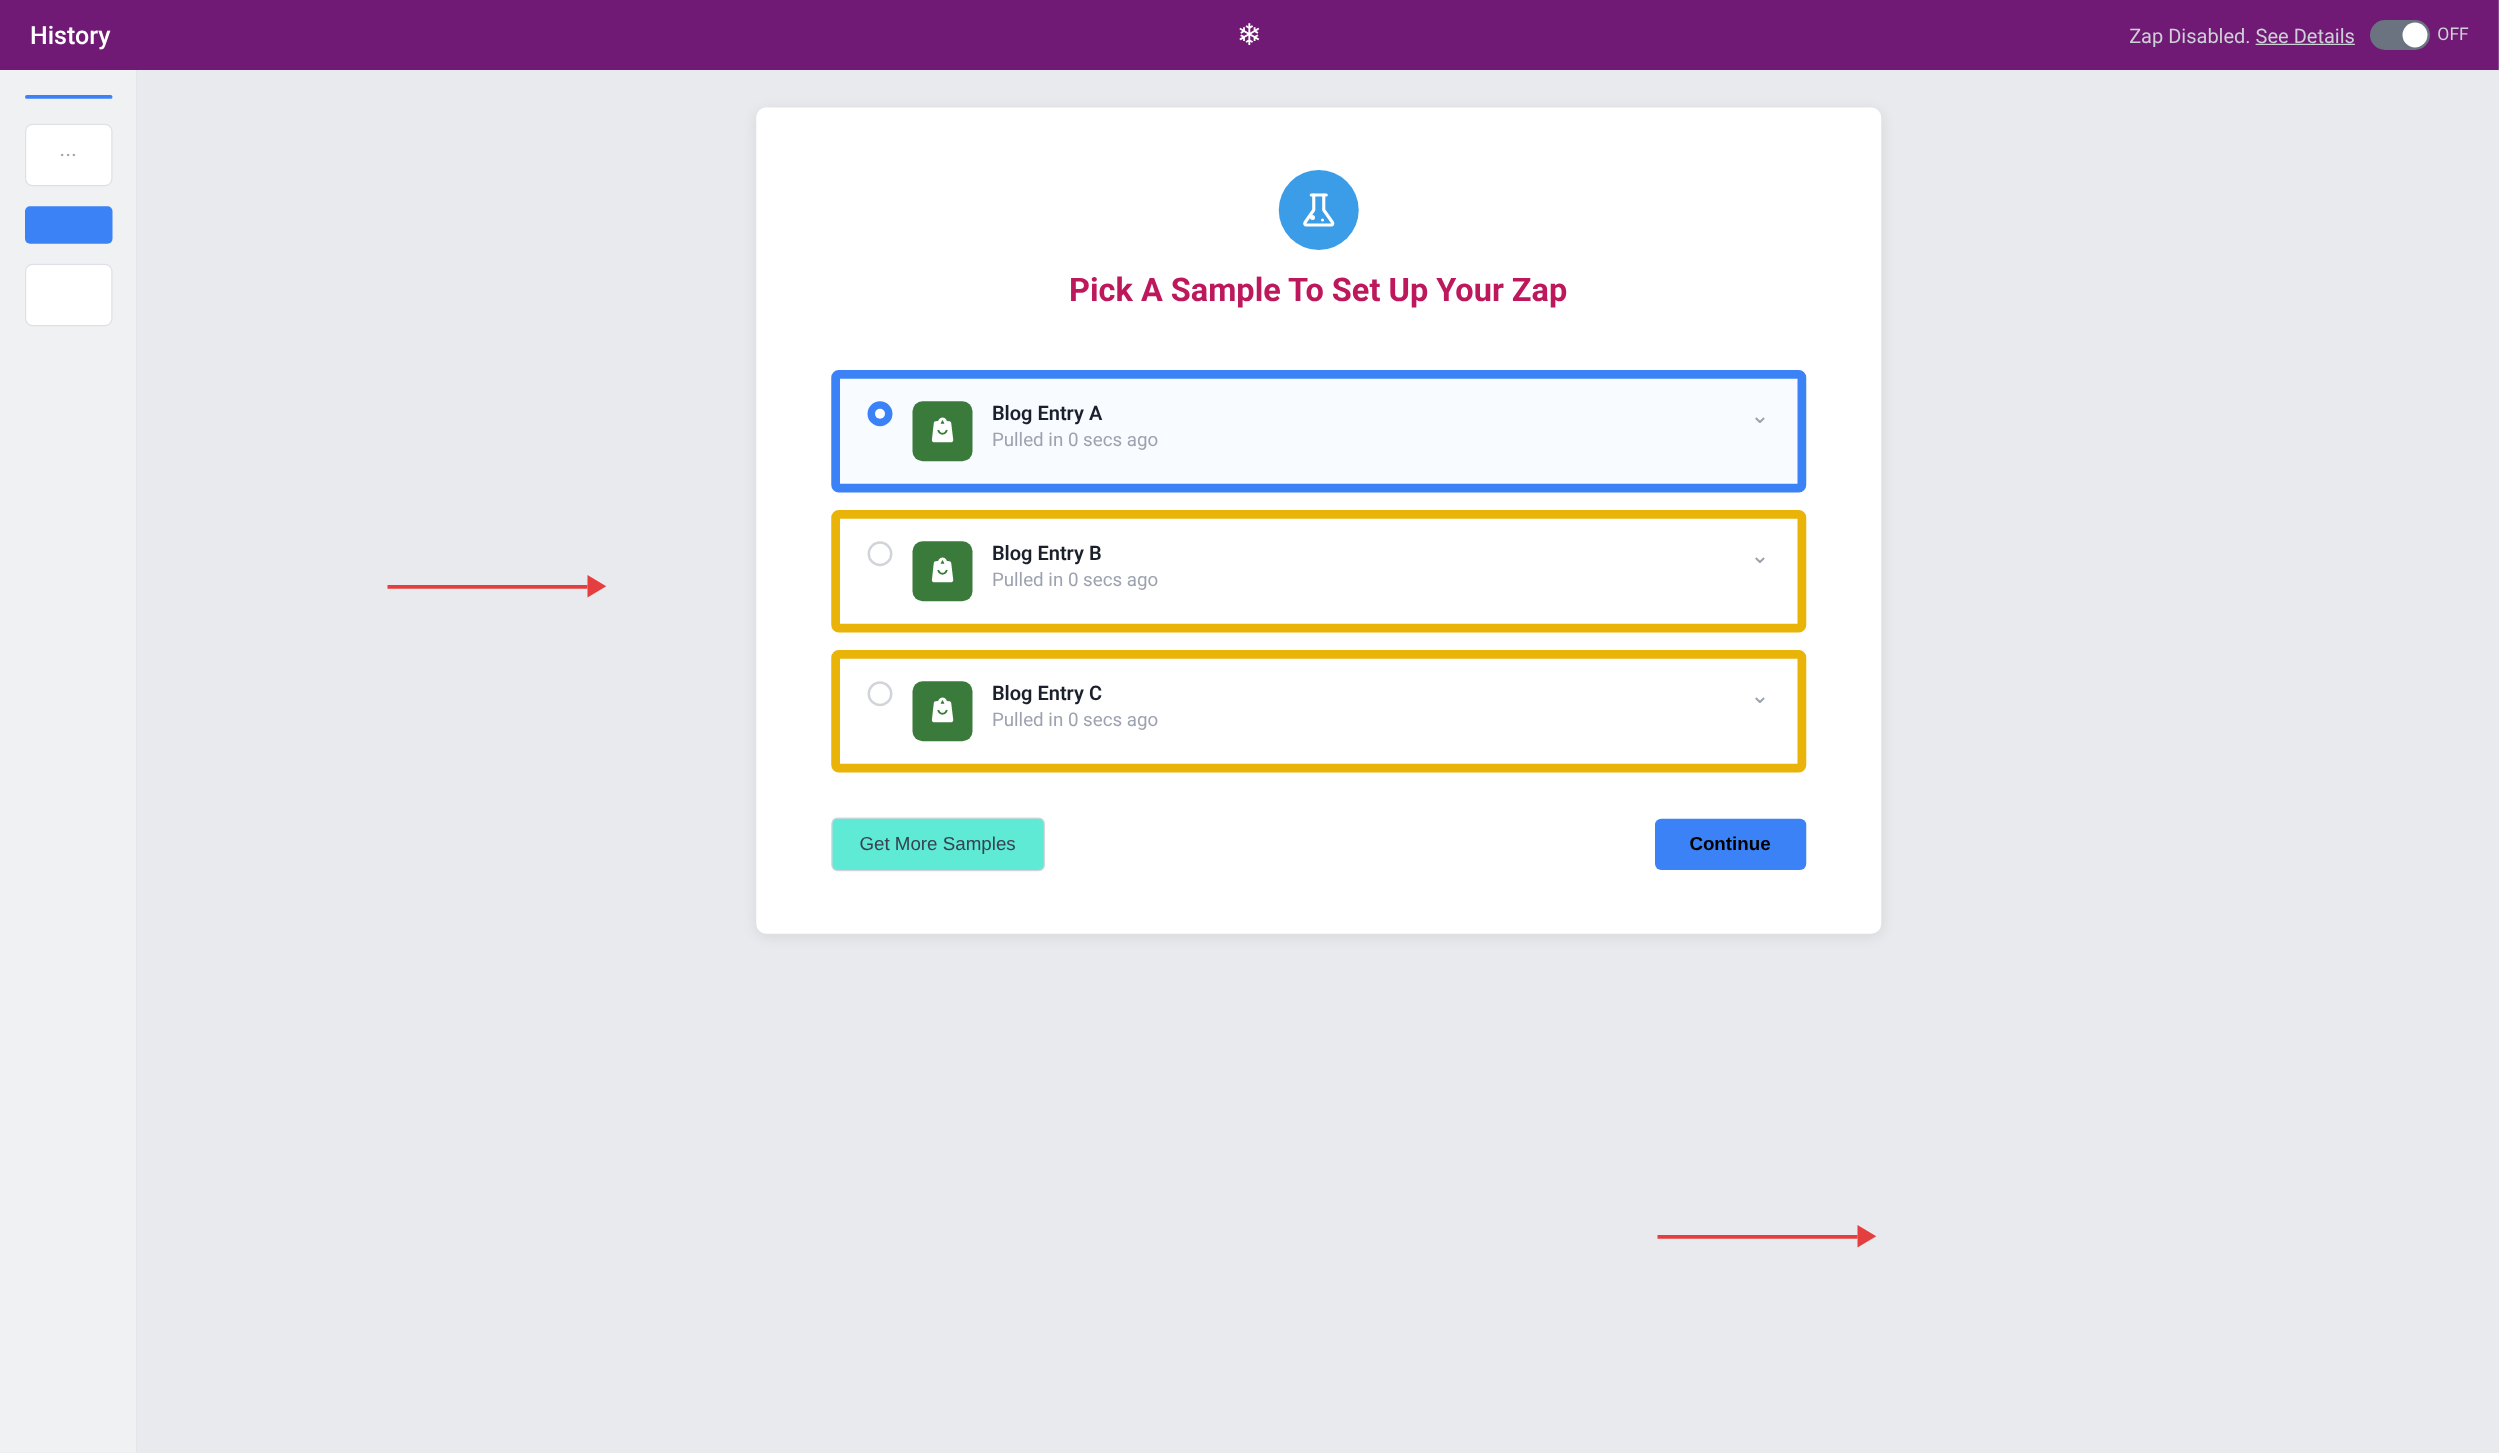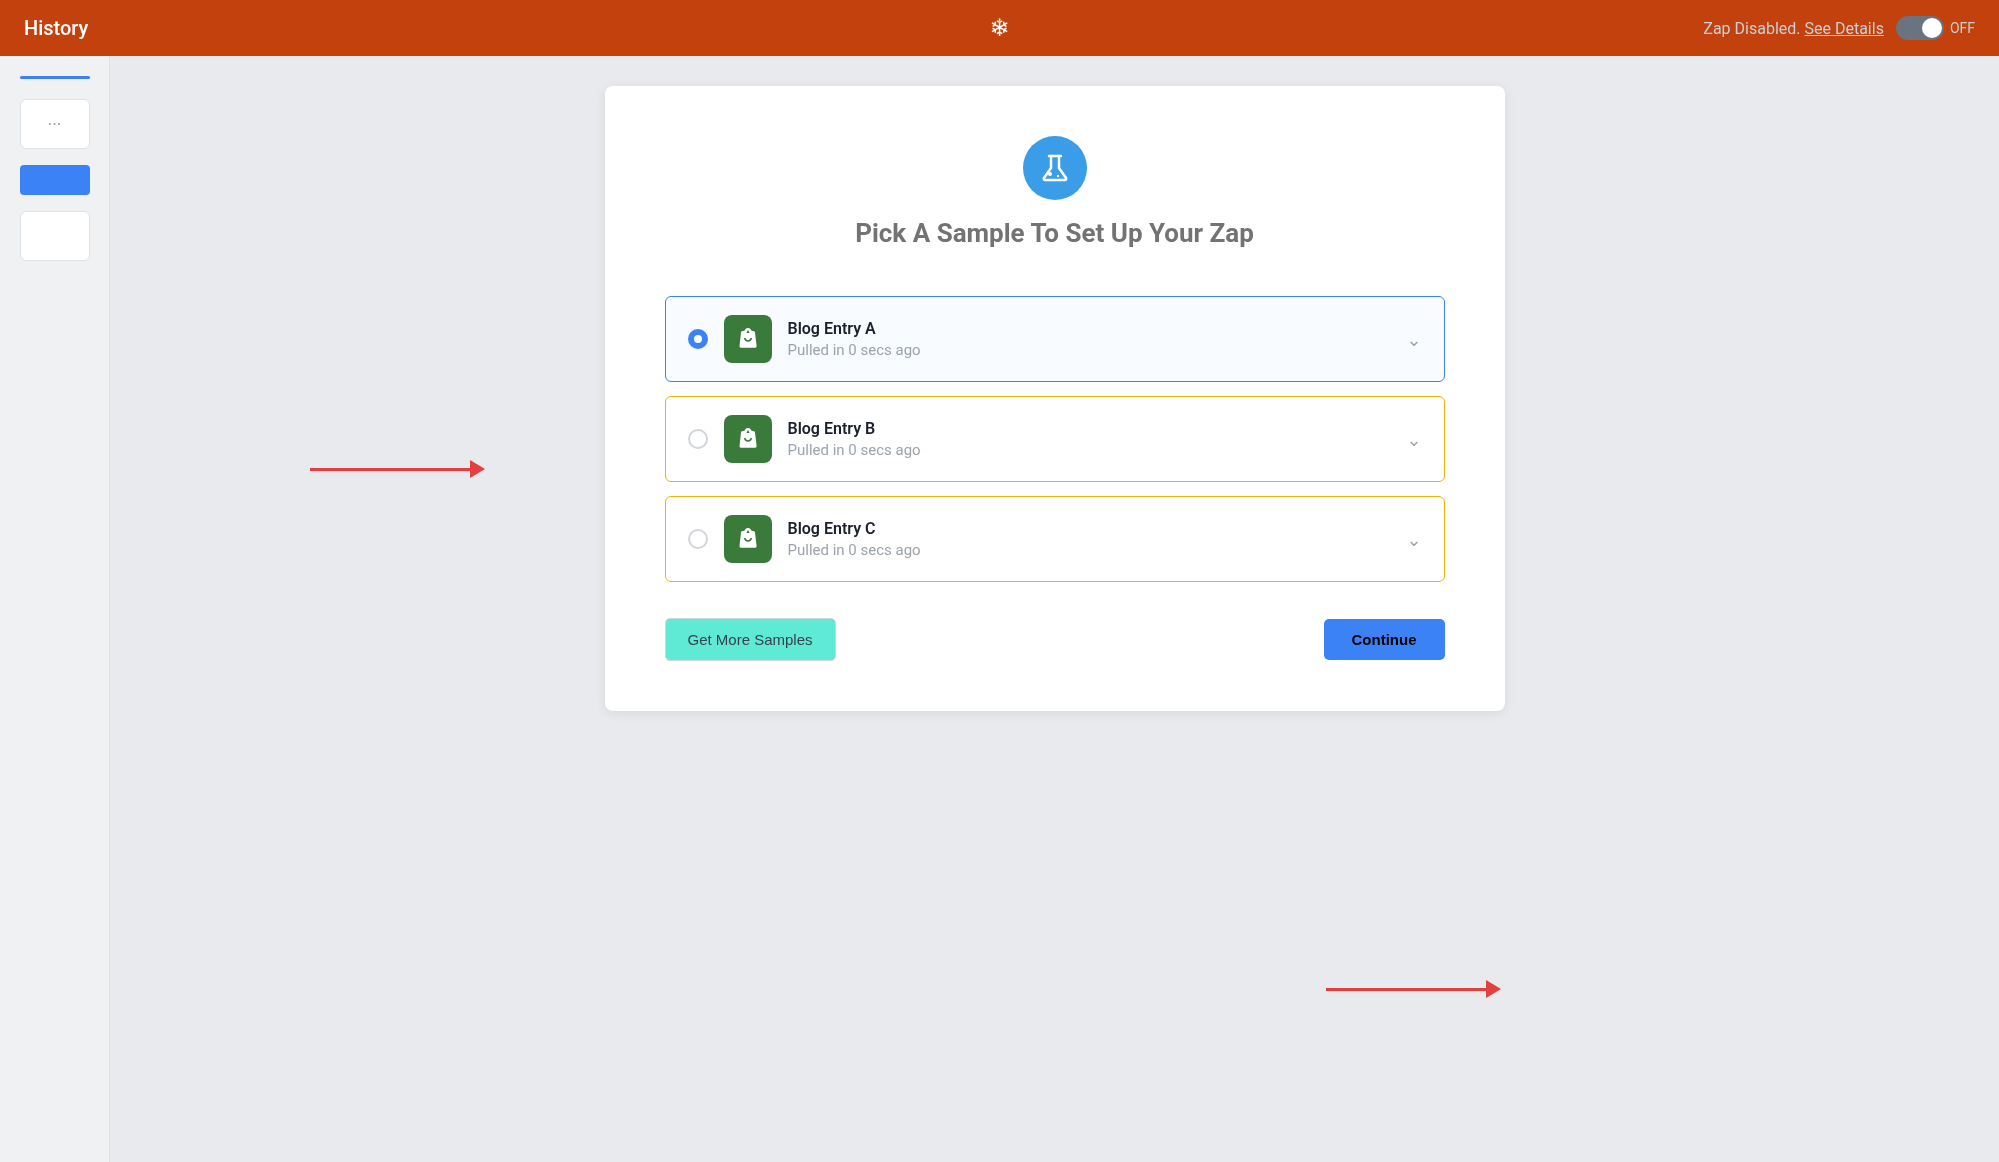--- a/index.html
+++ b/index.html
@@ -7,21 +7,21 @@
       font-family: -apple-system, BlinkMacSystemFont, 'Segoe UI', Roboto, sans-serif;
       background: #e8eaed;
       width: 1999px;
       height: 1162px;
       overflow: hidden;
       position: relative;
     }
 
     
     .top-bar {
-      background: #c2410c;
+      background: #701a75;
       height: 56px;
       display: flex;
       align-items: center;
       justify-content: space-between;
       padding: 0 24px;
       position: relative;
     }
     .top-bar-history {
       color: #ffffff;
       font-size: 20px;
@@ -182,21 +182,21 @@
       border-radius: 50%;
       display: flex;
       align-items: center;
       justify-content: center;
       margin-bottom: 18px;
     }
 
     .modal-title {
       font-size: 26px;
       font-weight: 700;
-      color: #737373;
+      color: #be185d;
       margin-bottom: 12px;
       text-align: center;
     }
 
     .modal-subtitle {
       font-size: 15px;
       color: #6b7280;
       text-align: center;
       line-height: 1.6;
     }
@@ -215,25 +215,24 @@
 
     
     .samples-list {
       display: flex;
       flex-direction: column;
       gap: 14px;
       margin-bottom: 36px;
     }
 
     .sample-item {
-      border: 1px solid #eab308;
+      border: 7px solid #eab308;
       border-radius: 6px;
       padding: 18px 22px;
       display: flex;
-      align-items: center;
       gap: 16px;
       cursor: pointer;
       transition: border-color 0.15s;
     }
     .sample-item.selected {
       border-color: #3b82f6;
       background: #f8fbff;
     }
 
     .radio-btn {

